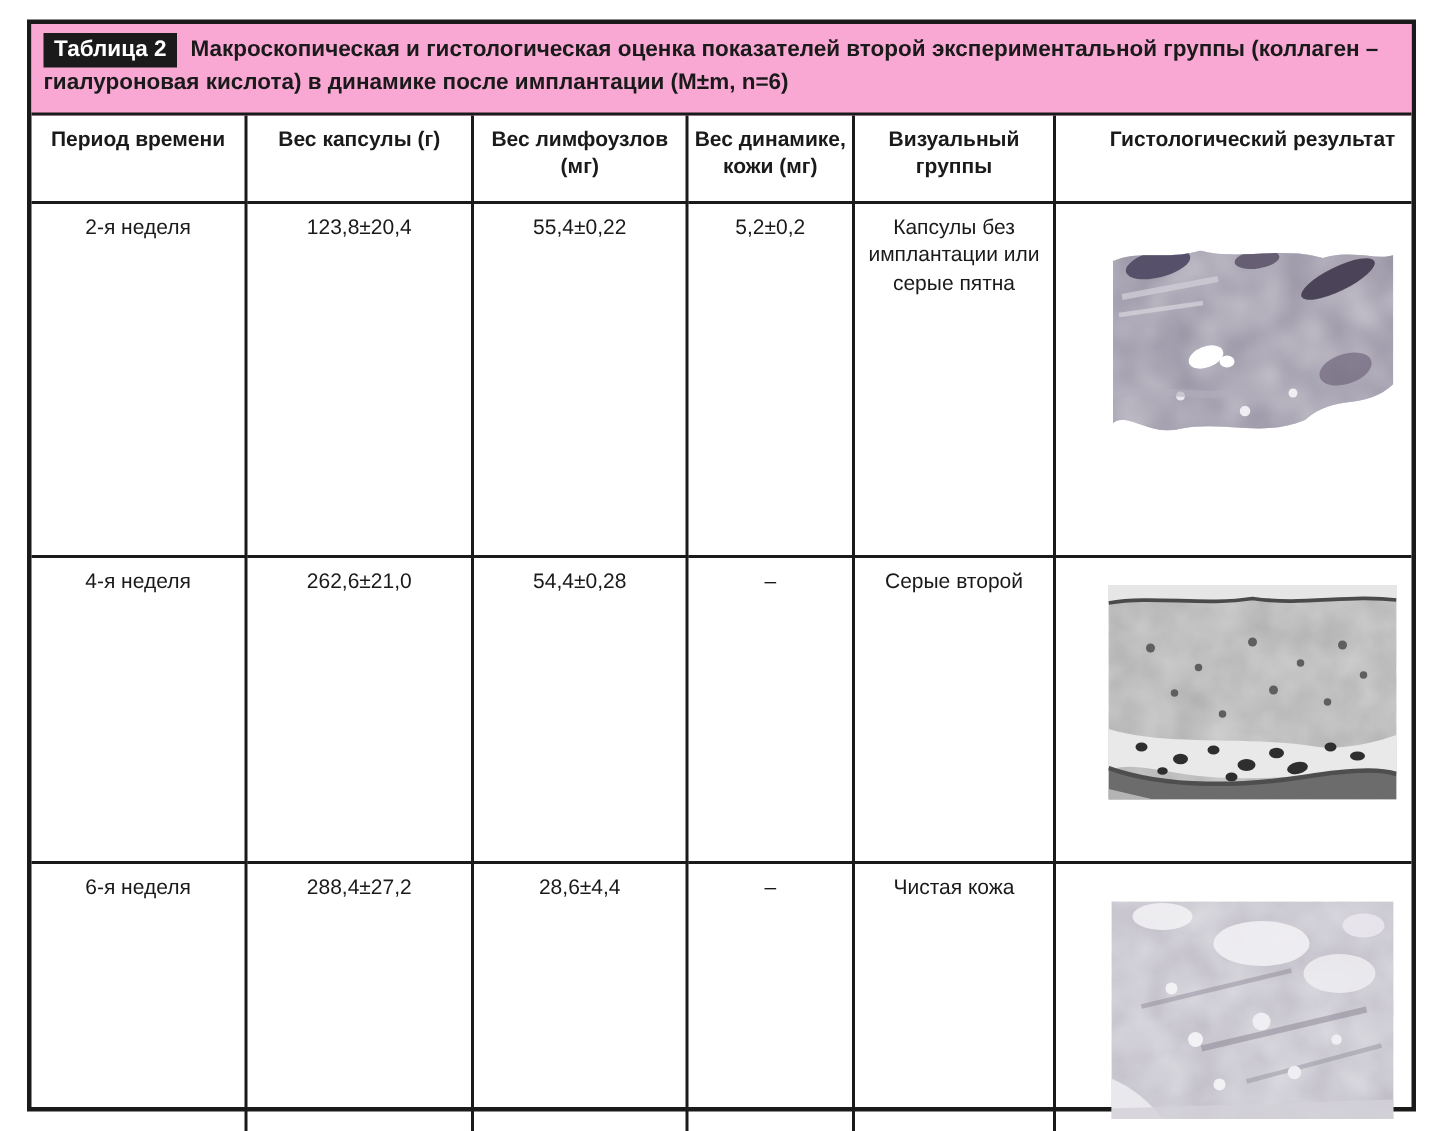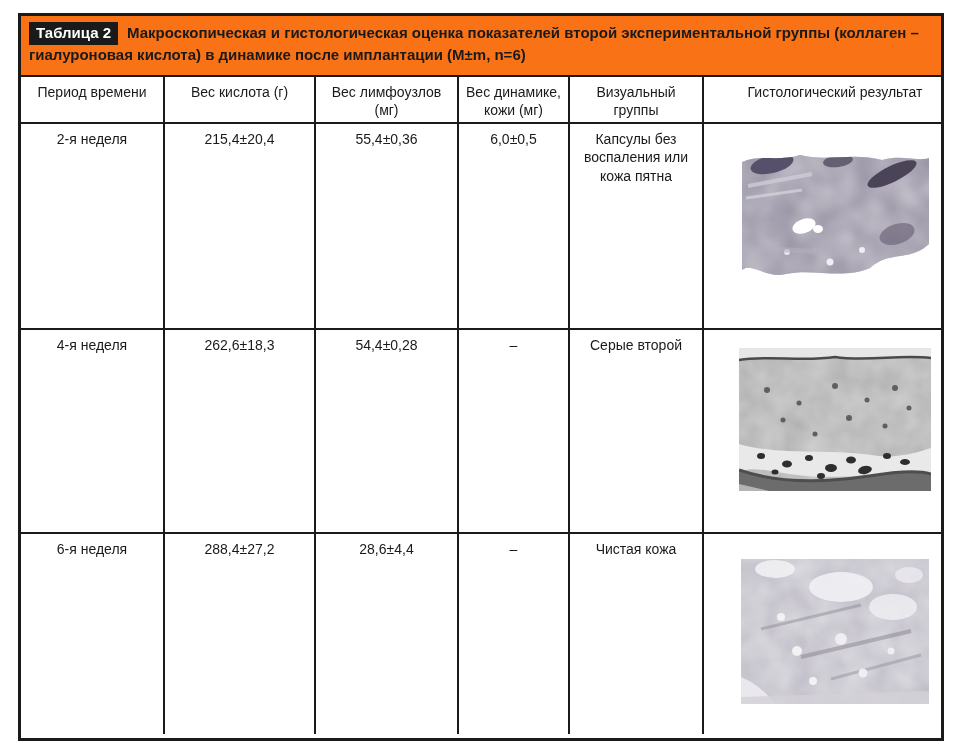--- a/index.html
+++ b/index.html
@@ -12,21 +12,21 @@
   }
   .table-frame{
     position:absolute;
     left:18px; top:13px;
     width:926px; height:728px;
     border:3px solid #1a1a1a;
     box-sizing:border-box;
     background:#ffffff;
   }
   .title-bar{
-    background:#f97316;
+    background:#f9a8d4;
     border-bottom:2px solid #1a1a1a;
     box-sizing:border-box;
     height:61px;
     padding:6px 8px 4px 8px;
     font-size:15px;
     font-weight:bold;
     line-height:1.35;
   }
   .title-badge{
     display:inline-block;
@@ -45,24 +45,24 @@
     border-right:2px solid #1a1a1a;
     border-bottom:2px solid #1a1a1a;
     vertical-align:top;
     text-align:center;
     padding:6px 4px 2px 4px;
     font-size:14px;
     line-height:1.32;
     box-sizing:border-box;
     overflow:hidden;
   }
-  table.data th{ font-weight:normal; height:46px; }
+  table.data th{ font-weight:bold; height:58px; }
   table.data th:last-child, table.data td:last-child{ border-right:none;padding-left:29px; }
   table.data tr:last-child td{ border-bottom:none; }
-  tr.r1 td{ height:206px; }
+  tr.r1 td{ height:236px; }
   tr.r2 td{ height:204px; }
   tr.r3 td{ height:201px;margin-top:24px; }
   .histo{ display:block; margin:0 auto; }
   .m1{ margin-top:22px; }
   .m2{ margin-top:12px; }
   .m3{ margin-top:19px; }
 </style>
 </head>
 <body>
 
@@ -77,33 +77,33 @@
       <col style="width:143px">
         <col style="width:151px">
         <col style="width:143px">
       <col style="width:111px">
         <col style="width:134px">
         <col style="width:238px">
     </colgroup>
     <tbody>
         <tr>
       <th>Период времени</th>
-      <th>Вес кислота (г)</th>
+      <th>Вес капсулы (г)</th>
       <th>Вес лимфоузлов (мг)</th>
       <th>Вес динамике, кожи (мг)</th>
       <th>Визуальный группы</th>
       <th>Гистологический результат</th>
     </tr>
 
     <tr class="r1">
       <td>2-я неделя</td>
-      <td>215,4±20,4</td>
-      <td>55,4±0,36</td>
-      <td>6,0±0,5</td>
-      <td>Капсулы без воспаления или кожа пятна</td>
+      <td>123,8±20,4</td>
+      <td>55,4±0,22</td>
+      <td>5,2±0,2</td>
+      <td>Капсулы без имплантации или серые пятна</td>
       <td>
         <svg class="histo m1" width="187" height="150" viewBox="0 0 187 150">
           <defs>
             <filter id="nz1" x="-10%" y="-10%" width="120%" height="120%">
               <feTurbulence type="fractalNoise" baseFrequency="0.11" numOctaves="3" seed="7"></feTurbulence>
               <feColorMatrix type="matrix" values="0 0 0 0 0.30  0 0 0 0 0.28  0 0 0 0 0.36  0 0 0 0.6 0"></feColorMatrix>
             </filter>
             <filter id="nz1b" x="-10%" y="-10%" width="120%" height="120%">
               <feTurbulence type="fractalNoise" baseFrequency="0.035" numOctaves="2" seed="4"></feTurbulence>
               <feColorMatrix type="matrix" values="0 0 0 0 0.95  0 0 0 0 0.95  0 0 0 0 0.97  0 0 0 0.5 0"></feColorMatrix>
@@ -129,21 +129,21 @@
             <circle cx="88" cy="110" r="3.5" fill="#efeef2"></circle>
             <circle cx="45" cy="100" r="3" fill="#e9e8ee"></circle>
             <path d="M0,100 C30,92 60,104 90,96" stroke="#b3afbc" stroke-width="5" opacity="0.6" fill="none"></path>
           </g>
         </svg>
       </td>
     </tr>
 
     <tr class="r2">
       <td>4-я неделя</td>
-      <td>262,6±18,3</td>
+      <td>262,6±21,0</td>
       <td>54,4±0,28</td>
       <td>–</td>
       <td>Серые второй</td>
       <td>
         <svg class="histo m2" width="192" height="143" viewBox="0 0 192 143">
           <defs>
             <filter id="nz2" x="-10%" y="-10%" width="120%" height="120%">
               <feTurbulence type="fractalNoise" baseFrequency="0.13" numOctaves="3" seed="21"></feTurbulence>
               <feColorMatrix type="matrix" values="0 0 0 0 0.38  0 0 0 0 0.38  0 0 0 0 0.38  0 0 0 0.55 0"></feColorMatrix>
             </filter>

